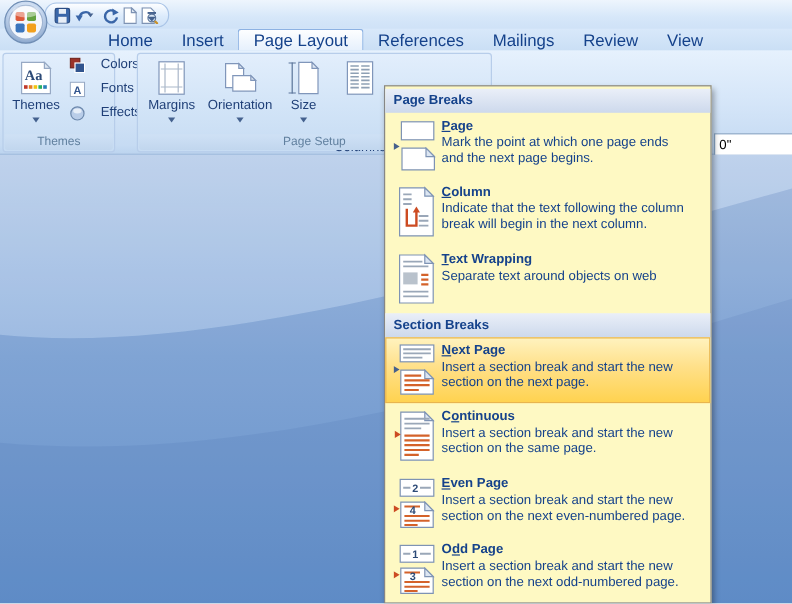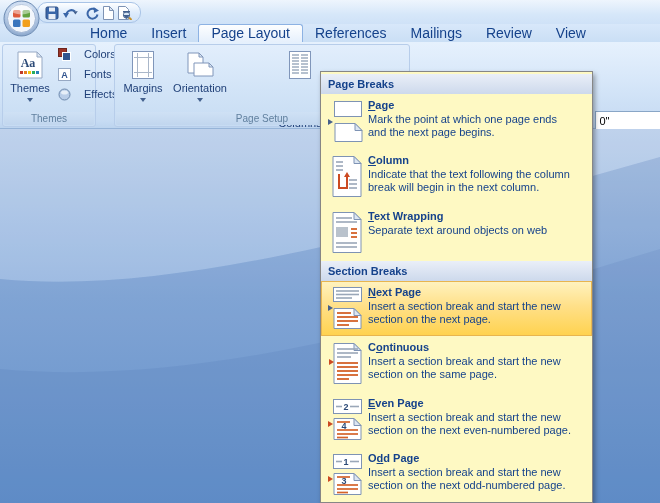--- a/index.html
+++ b/index.html
@@ -218,20 +218,33 @@
           <svg width="30" height="30" viewBox="0 0 30 30">
             <path d="M3,3 h11 l4,4 v16 h-15 z" fill="#fff" stroke="#8096ba"></path>
             <path d="M14,3 v4 h4 z" fill="#dce6f2" stroke="#8096ba"></path>
             <path d="M9,13 h15 l4,4 v9 h-19 z" fill="#fff" stroke="#8096ba"></path>
             <path d="M24,13 v4 h4 z" fill="#dce6f2" stroke="#8096ba"></path>
           </svg>
         </span>
         <span class="blabel">Orientation</span>
         <span class="dar"></span>
       </div>
+      <div class="bigbtn" style="left:118px;width:40px;">
+        <span class="bicon">
+          <svg width="28" height="30" viewBox="0 0 28 30">
+            <line x1="4.5" y1="2" x2="4.5" y2="28" stroke="#5a7499"></line>
+            <line x1="1.5" y1="2.5" x2="7.5" y2="2.5" stroke="#5a7499"></line>
+            <line x1="1.5" y1="27.5" x2="7.5" y2="27.5" stroke="#5a7499"></line>
+            <path d="M10,2 h11 l5,5 v21 h-16 z" fill="#fff" stroke="#8096ba"></path>
+            <path d="M21,2 v5 h5 z" fill="#dce6f2" stroke="#8096ba"></path>
+          </svg>
+        </span>
+        <span class="blabel">Size</span>
+        <span class="dar"></span>
+      </div>
       <div class="bigbtn" style="left:157px;width:56px;gap:35px;">
         <span class="bicon">
           <svg width="28" height="30" viewBox="0 0 28 30">
             <rect x="3.5" y="1.5" width="21" height="27" fill="#fff" stroke="#8096ba"></rect>
             <g stroke="#8ea0b5" stroke-width="1.3">
               <line x1="6" y1="5" x2="13" y2="5"></line>
                 <line x1="15" y1="5" x2="22" y2="5"></line>
               <line x1="6" y1="8" x2="13" y2="8"></line>
                 <line x1="15" y1="8" x2="22" y2="8"></line>
               <line x1="6" y1="11" x2="13" y2="11"></line>

